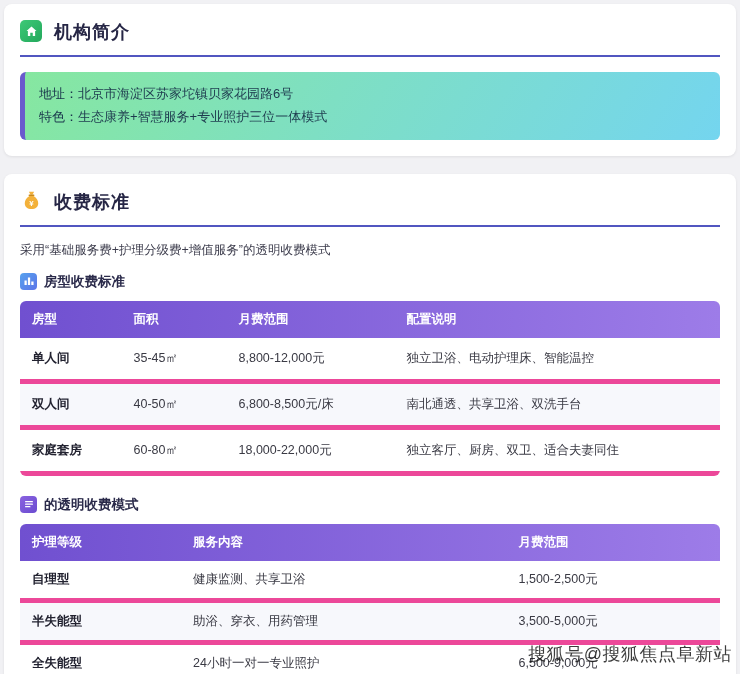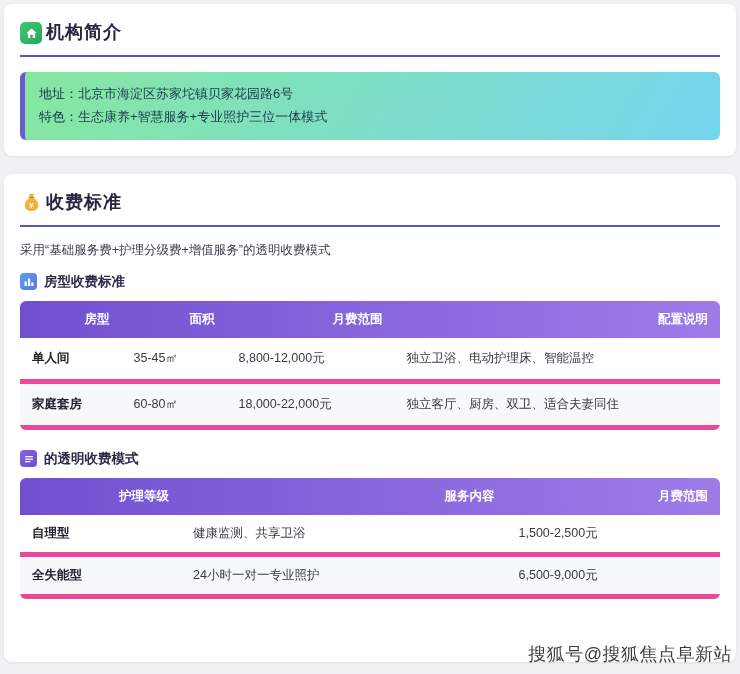--- a/index.html
+++ b/index.html
@@ -15,22 +15,22 @@
     border-radius:8px;
     margin:4px 4px 0 4px;
     padding:16px;
     box-shadow:0 1px 3px rgba(0,0,0,0.08);
   }
   .card-intro { margin-bottom:18px; }
   .card-fees { padding-bottom:4px; min-height:488px; }
 
   .section-header {
     display:flex;
-    align-items:flex-end;
-    gap:4px;
+    align-items:flex-start;
+    gap:12px;
     padding-bottom:11px;
     border-bottom:2px solid #5156c0;
     margin-bottom:15px;
   }
   .section-title {
     font-size:18px;
     font-weight:bold;
     color:#262645;
     letter-spacing:1px;
   }
@@ -70,21 +70,21 @@
   .info-line b { font-weight:normal; color:#17324a; }
 
   .intro-text {
     font-size:12.5px;
     color:#3c3c4c;
     margin:2px 0 14px 0;
   }
 
   .sub-header {
     display:flex;
-    align-items:center;
+    align-items:flex-start;
     gap:7px;
     margin:4px 0 10px 0;
     font-size:13.5px;
     font-weight:bold;
     color:#2a2a4a;
   }
   .sub-header.second { margin-top:20px; }
 
   table {
     width:100%;
@@ -94,21 +94,21 @@
     overflow:hidden;
     font-size:12.5px;
     margin-bottom:6px;
   }
   thead tr {
     background:linear-gradient(90deg,#7050d0 0%,#9d7ce8 100%);
   }
   th {
     color:#ffffff;
     font-weight:bold;
-    text-align:right;
+    text-align:left;
     padding:10px 12px;
     font-size:12.5px;
     white-space:nowrap;
   }
   td {
     padding:12px 12px;
     border-bottom:5px solid #ec4899;
     color:#3a3a44;
   }
   .care-table td { padding:10px 12px; }
@@ -192,20 +192,26 @@
         </tr>
       </thead>
       <tbody>
         <tr>
           <td class="col-first">单人间</td>
           <td>35-45㎡</td>
           <td>8,800-12,000元</td>
           <td>独立卫浴、电动护理床、智能温控</td>
         </tr>
         <tr>
+          <td class="col-first">双人间</td>
+          <td>40-50㎡</td>
+          <td>6,800-8,500元/床</td>
+          <td>南北通透、共享卫浴、双洗手台</td>
+        </tr>
+        <tr>
           <td class="col-first">家庭套房</td>
           <td>60-80㎡</td>
           <td>18,000-22,000元</td>
           <td>独立客厅、厨房、双卫、适合夫妻同住</td>
         </tr>
       </tbody>
     </table>
 
     <div class="sub-header second">
       <span class="icon icon-list">
@@ -231,20 +237,25 @@
           <th>月费范围</th>
         </tr>
       </thead>
       <tbody>
         <tr>
           <td class="col-first">自理型</td>
           <td>健康监测、共享卫浴</td>
           <td>1,500-2,500元</td>
         </tr>
         <tr>
+          <td class="col-first">半失能型</td>
+          <td>助浴、穿衣、用药管理</td>
+          <td>3,500-5,000元</td>
+        </tr>
+        <tr>
           <td class="col-first">全失能型</td>
           <td>24小时一对一专业照护</td>
           <td>6,500-9,000元</td>
         </tr>
 
       </tbody>
     </table>
   </section>
 
   <div class="watermark">搜狐号@搜狐焦点阜新站</div>

